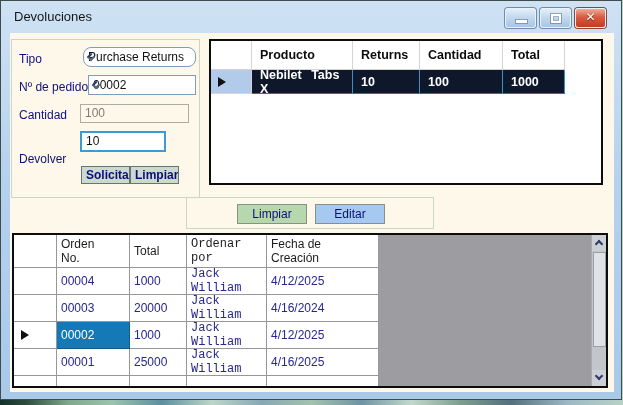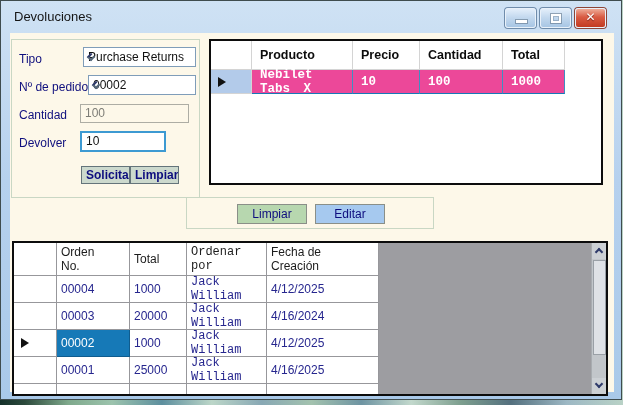--- a/index.html
+++ b/index.html
@@ -40,32 +40,32 @@
   .pg-head { height:29px; }
   .pg-data { height:24px; }
   .pg-rowhdr { width:41px; flex:0 0 41px; border-right:1px solid #d4d4d4; border-bottom:1px solid #d4d4d4; position:relative; background:#fff; }
   .pg-rowhdr.cur { background:#b3cbea; }
   .pg-cell { border-right:1px solid #d4d4d4; border-bottom:1px solid #d4d4d4; font-size:12.5px; padding-left:8px; display:flex; align-items:center; }
   .pg-c1 { width:101px; flex:0 0 101px; }
   .pg-c2 { width:67px; flex:0 0 67px; }
   .pg-c3 { width:83px; flex:0 0 83px; }
   .pg-c4 { width:62px; flex:0 0 62px; }
   .pg-h { font-weight:bold; color:#0c0c0c; }
-  .pg-sel { background:#ec4899; color:#fff; font-weight:bold; border-right-color:#3f8fc2; border-bottom-color:#1679b7;font-family:Liberation Mono, monospace; }
+  .pg-sel { background:#0f172a; color:#fff; font-weight:bold; border-right-color:#3f8fc2; border-bottom-color:#1679b7; }
   .pg-name { word-spacing:6px; }
   .tri { width:0; height:0; border-left:8px solid #111; border-top:5px solid transparent; border-bottom:5px solid transparent; position:absolute; left:7px; top:50%; margin-top:-5px; }
 
   
   #mid-panel { left:176px; top:164px; width:248px; height:32px; }
   .act-btn { position:absolute; top:6px; width:70px; height:20px; border:1px solid #8a8f88; color:#0d0d7e; font-size:12px; text-align:center; line-height:18px; }
   #btn-limpiar2 { left:50px; background:#b7d7af; }
   #btn-editar { left:128px; background:#a6c9ef; }
 
   
-  #ogrid { position:absolute; left:2px; top:208px; width:596px; height:155px; background:#9d9da1; border:2px solid #0c0c0c; overflow:hidden; }
+  #ogrid { position:absolute; left:2px; top:200px; width:596px; height:155px; background:#9d9da1; border:2px solid #0c0c0c; overflow:hidden; }
   .og-row { display:flex; }
   .og-head { height:33px; }
   .og-data { height:27px; }
   .og-rowhdr { width:43px; flex:0 0 43px; background:#fff; border-right:1px solid #97979b; border-bottom:1px solid #97979b; position:relative; }
   .og-cell { border-right:1px solid #97979b; border-bottom:1px solid #97979b; background:#fff; font-size:12px; color:#26268e; padding-left:4px; display:flex; align-items:center; }
   .og-hcell { color:#1c1c1c; white-space:pre-line; line-height:14px; align-items:center; }
   .og-c1 { width:73px; flex:0 0 73px; }
   .og-c2 { width:57px; flex:0 0 57px; }
   .og-c3 { width:80px; flex:0 0 80px;font-family:Liberation Mono, monospace; }
   .og-c4 { width:112px; flex:0 0 112px; }
@@ -99,46 +99,46 @@
         <div class="wbtn close">
             <span class="glyph-x">✕</span>
           </div>
       </div>
     </div>
 
     <div class="client">
 
       <div class="panel" id="left-panel">
         <span class="lbl" style="left:7px; top:12px;">Tipo</span>
-        <div class="combo" style="left:71px; top:7px; width:113px;">
+        <div class="combo" style="left:71px; top:7px; width:113px;border-radius:8px;">
           <span>Purchase Returns</span>
           <span class="chev"></span>
         </div>
 
         <span class="lbl" style="left:7px; top:40px;">Nº de pedido</span>
         <div class="combo" style="left:76px; top:35px; width:108px;">
           <span>00002</span>
           <span class="chev"></span>
         </div>
 
         <span class="lbl" style="left:7px; top:68px;">Cantidad</span>
         <div class="tbox disabled" style="left:68px; top:64px; width:109px; height:19px;">100</div>
 
-        <span class="lbl" style="left:7px; top:96px;">Devolver</span>
+        <span class="lbl" style="left:7px; top:112px;">Devolver</span>
         <div class="tbox active" style="left:68px; top:91px; width:86px; height:21px;">10</div>
 
         <div class="sbtn" style="left:69px; top:126px; width:49px;">Solicitar</div>
         <div class="sbtn" style="left:118px; top:126px; width:49px;">Limpiar</div>
       </div>
 
       <div id="pgrid">
         <div class="pg-row pg-head">
           <div class="pg-rowhdr"></div>
           <div class="pg-cell pg-c1 pg-h">Producto</div>
-          <div class="pg-cell pg-c2 pg-h">Precio</div>
+          <div class="pg-cell pg-c2 pg-h">Returns</div>
           <div class="pg-cell pg-c3 pg-h">Cantidad</div>
           <div class="pg-cell pg-c4 pg-h">Total</div>
         </div>
         <div class="pg-row pg-data">
           <div class="pg-rowhdr cur">
             <span class="tri"></span>
           </div>
           <div class="pg-cell pg-c1 pg-sel pg-name">Nebilet Tabs X</div>
           <div class="pg-cell pg-c2 pg-sel">10</div>
           <div class="pg-cell pg-c3 pg-sel">100</div>

